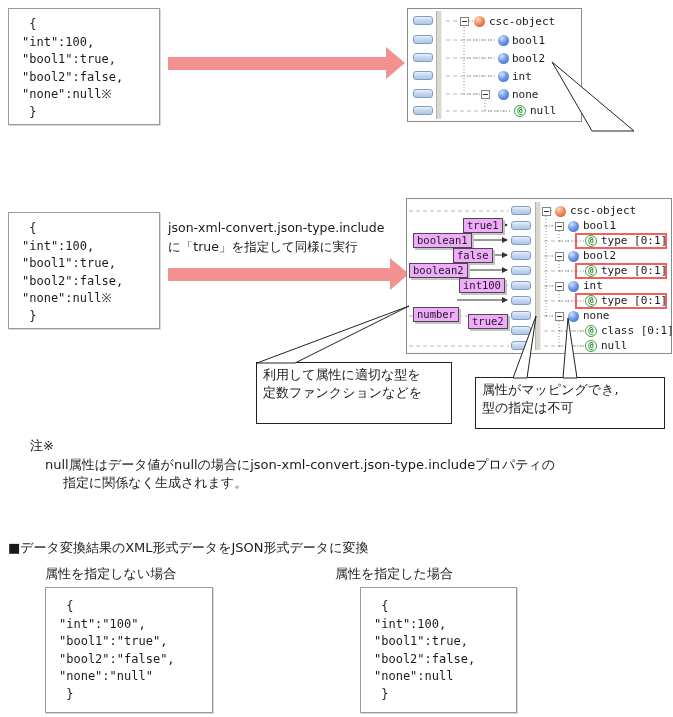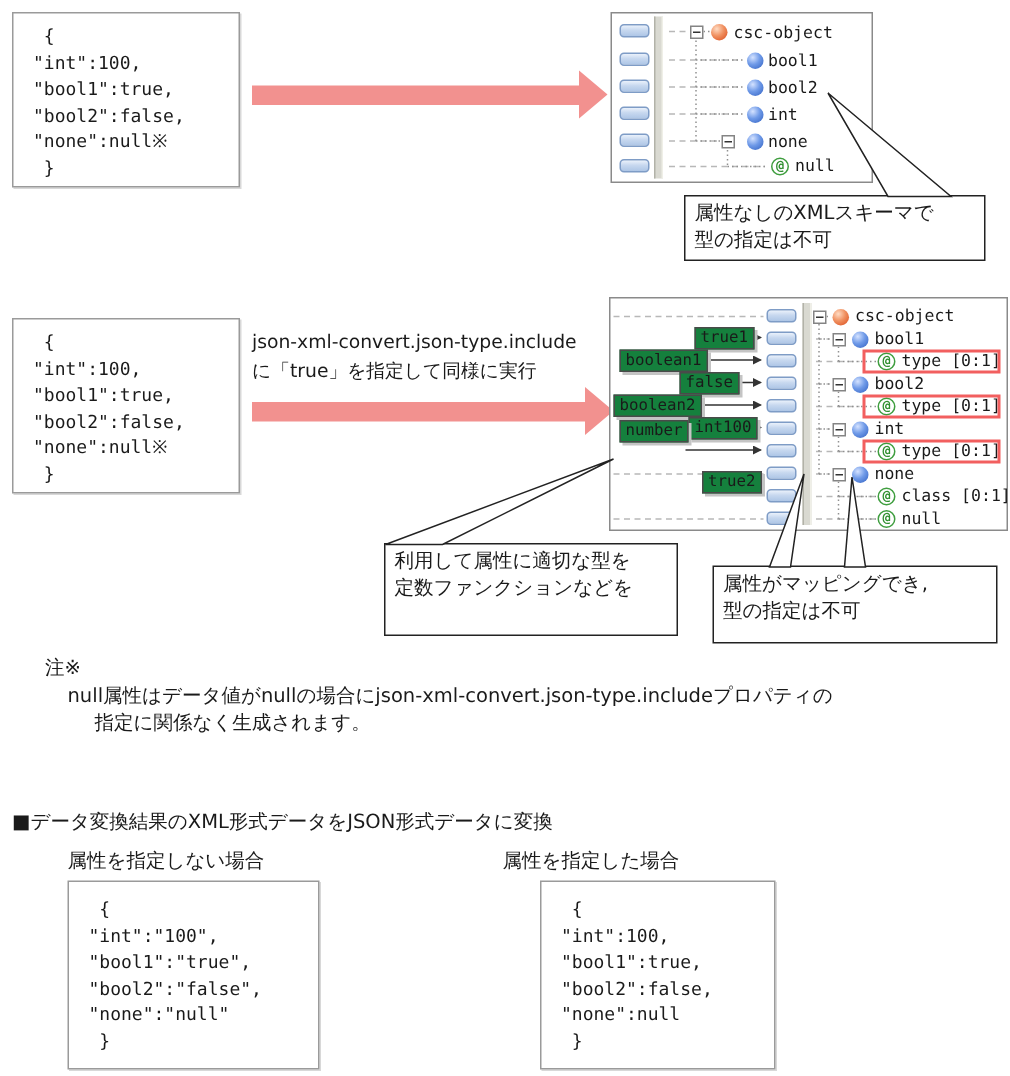--- a/index.html
+++ b/index.html
@@ -31,21 +31,21 @@
   .el.orange{background:radial-gradient(circle at 35% 30%,#ffdcc4 0%,#f09060 45%,#d84818 100%);}
 
   .aticon{position:absolute;width:12px;height:12px;border-radius:50%;background:#fff;border:1px solid #3f9e3f;
           color:#2f8f2f;font-family:"DejaVu Sans Mono",monospace;font-size:9px;font-weight:bold;
           text-align:center;line-height:10px;box-sizing:border-box;}
 
   .tlabel{position:absolute;font-family:"DejaVu Sans Mono",monospace;font-size:11px;line-height:13px;white-space:nowrap;}
 
   .redbox{position:absolute;border:2px solid #f25f5f;box-sizing:border-box;}
 
-  .maplabel{position:absolute;background:#15803d;border:1px solid #4a4a4a;box-shadow:2px 2px 0 #c4c4c4;
+  .maplabel{position:absolute;background:#f0abfc;border:1px solid #4a4a4a;box-shadow:2px 2px 0 #c4c4c4;
             font-family:"DejaVu Sans Mono",monospace;font-size:10.5px;line-height:11px;padding:1px 3px;white-space:nowrap;}
 
   .callout{position:absolute;background:#fff;border:1px solid #222;padding:3px 6px;font-size:13px;line-height:18px;box-sizing:border-box;white-space:nowrap;}
 
   .notetext{position:absolute;font-size:13px;line-height:18px;white-space:nowrap;}
   .heading{position:absolute;font-size:13px;white-space:nowrap;}
   .boxlabel{position:absolute;font-size:13px;white-space:nowrap;}
 
   .overlay{position:absolute;left:0;top:0;pointer-events:none;}
 </style>
@@ -112,24 +112,20 @@
     <span class="tlabel" style="left:104px;top:61px">int</span>
 
     <span class="minusbox" style="left:73px;top:81px"></span>
     <span class="el blue" style="left:90px;top:80px"></span>
     <span class="tlabel" style="left:104px;top:79px">none</span>
 
     <span class="aticon" style="left:106px;top:96px">@</span>
     <span class="tlabel" style="left:122px;top:95px">null</span>
   </div>
 
-  <div class="callout" style="left:456px;top:130px;width:201px;height:44px">
-    <div>属性なしのXMLスキーマで</div>
-    <div>型の指定は不可</div>
-  </div>
 
   <div class="codebox" style="left:8px;top:212px;width:152px;height:117px">
     <div class="codeline"> {</div>
     <div class="codeline">"int":100,</div>
     <div class="codeline">"bool1":true,</div>
     <div class="codeline">"bool2":false,</div>
     <div class="codeline">"none":null※</div>
     <div class="codeline"> }</div>
   </div>
 
@@ -202,21 +198,21 @@
     <div class="bluebox" style="left:104px;top:112px"></div>
     <div class="bluebox" style="left:104px;top:127px"></div>
     <div class="bluebox" style="left:104px;top:142px"></div>
     <div class="vbar" style="left:128px;top:3px;height:148px"></div>
 
     <div class="maplabel" style="left:56px;top:19px">true1</div>
     <div class="maplabel" style="left:6px;top:34px">boolean1</div>
     <div class="maplabel" style="left:46px;top:49px">false</div>
     <div class="maplabel" style="left:2px;top:64px">boolean2</div>
     <div class="maplabel" style="left:52px;top:79px">int100</div>
-    <div class="maplabel" style="left:6px;top:81px">number</div>
+    <div class="maplabel" style="left:6px;top:108px">number</div>
     <div class="maplabel" style="left:61px;top:115px">true2</div>
 
     <span class="minusbox" style="left:135px;top:8px"></span>
     <span class="el orange" style="left:148px;top:7px"></span>
     <span class="tlabel" style="left:163px;top:5px">csc-object</span>
 
     <span class="minusbox" style="left:148px;top:23px"></span>
     <span class="el blue" style="left:161px;top:22px"></span>
     <span class="tlabel" style="left:176px;top:20px">bool1</span>
 

